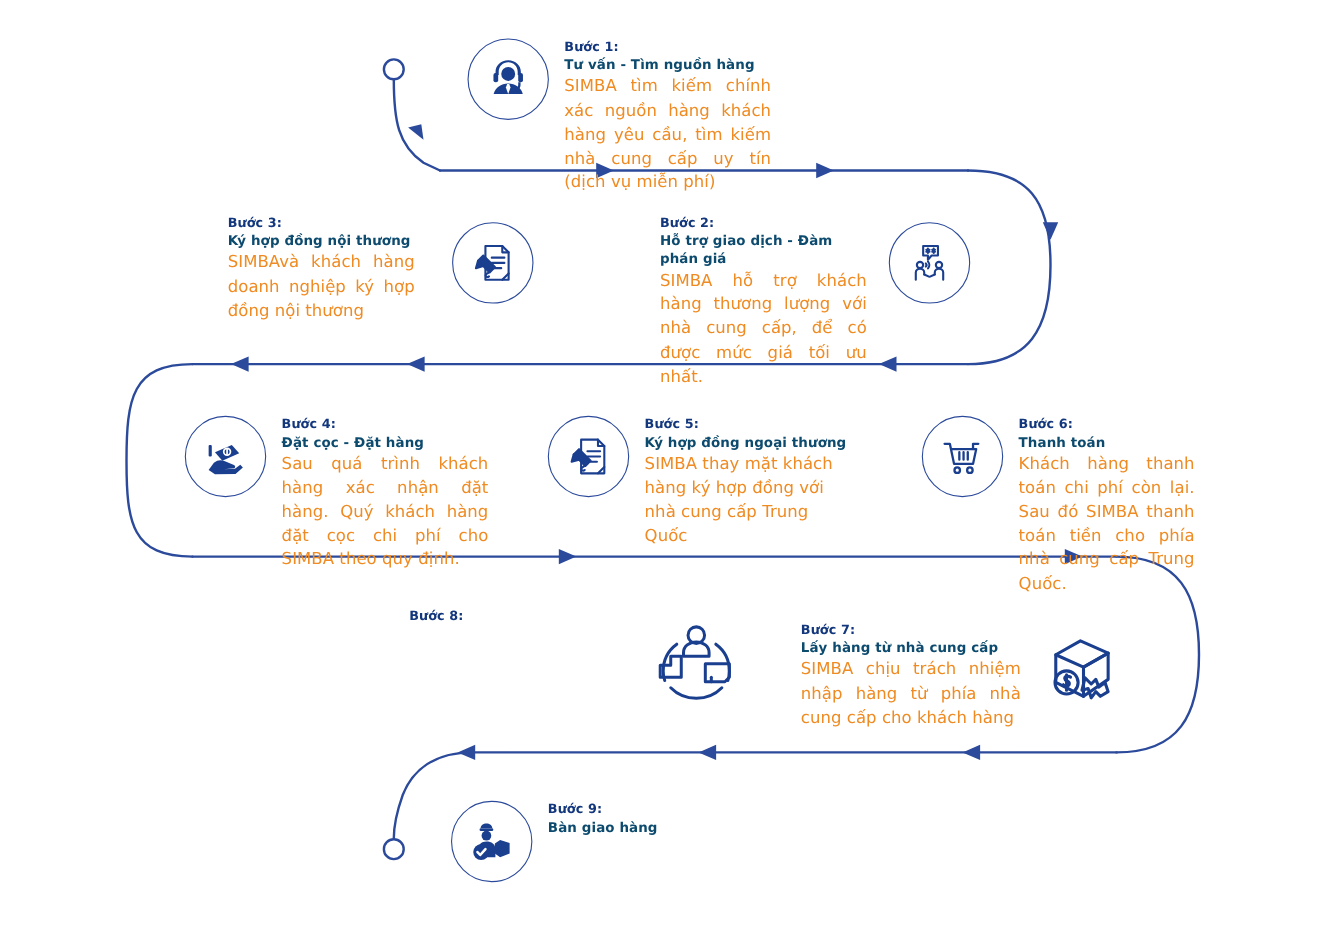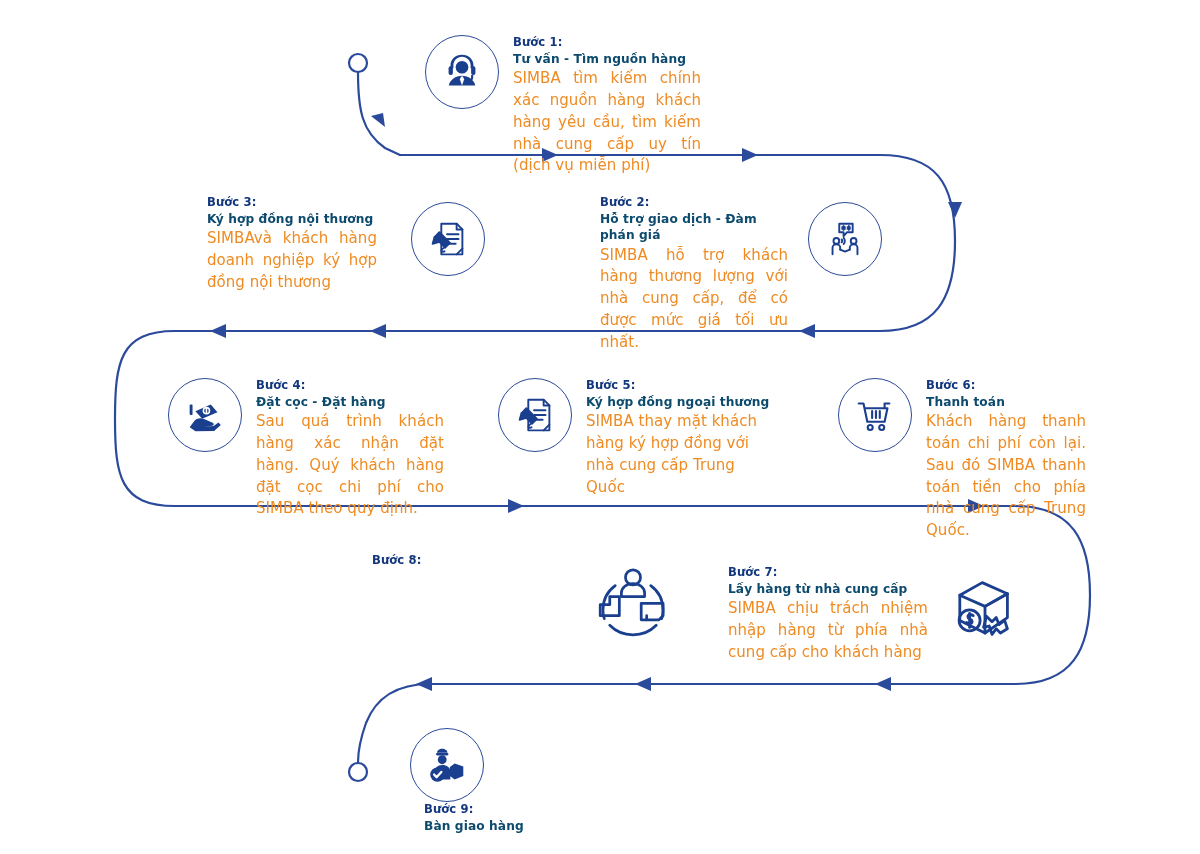--- a/index.html
+++ b/index.html
@@ -263,21 +263,21 @@
           <circle cx="30" cy="12" r="5.5"></circle>
           <path d="M21.5 26v-2.5c0-4 3.8-7 8.5-7s8.5 3 8.5 7V26z"></path>
           <path d="M6 40v-8h7v-6h7v14z"></path>
           <path d="M36 31h16v9l-3 3h-13z"></path>
           <path d="M40 43v-3"></path>
         </g>
       </svg>
     </div>
   </div>
 
-  <div class="step" style="left:410px;top:728px;flex-direction:column;">
+  <div class="step" style="left:410px;top:728px;">
     <div class="icon-wrap">
       <svg width="46" height="46" viewBox="0 0 48 48">
         <g fill="#1b3f8f">
           <path d="M19 7c-3 0-5.5 1.8-5.5 4.2h11C24.5 8.8 22 7 19 7z"></path>
           <rect x="12.5" y="11.5" width="13" height="2.6" rx="1.2"></rect>
           <circle cx="19" cy="18.5" r="4.6"></circle>
           <path d="M19 24c-4.8 0-8 3-8 7.5V39h16.5V31c0-4.5-3.7-7-8.5-7z"></path>
           <path d="M27 26l5-3.5 9 3v10l-9 3.5-5-3.5z"></path>
           <circle cx="14" cy="34" r="7.5"></circle>
         </g>

